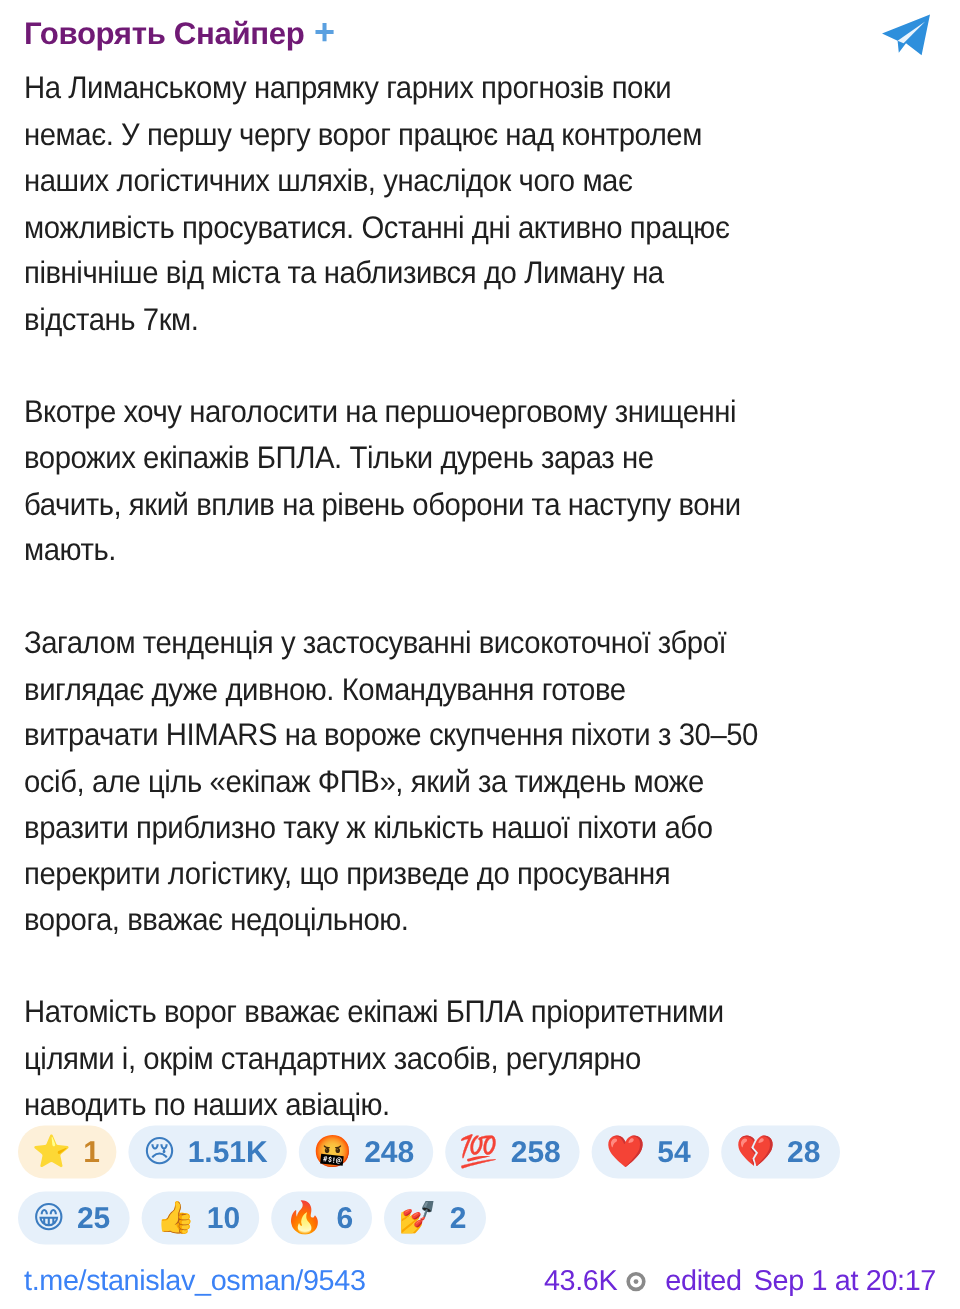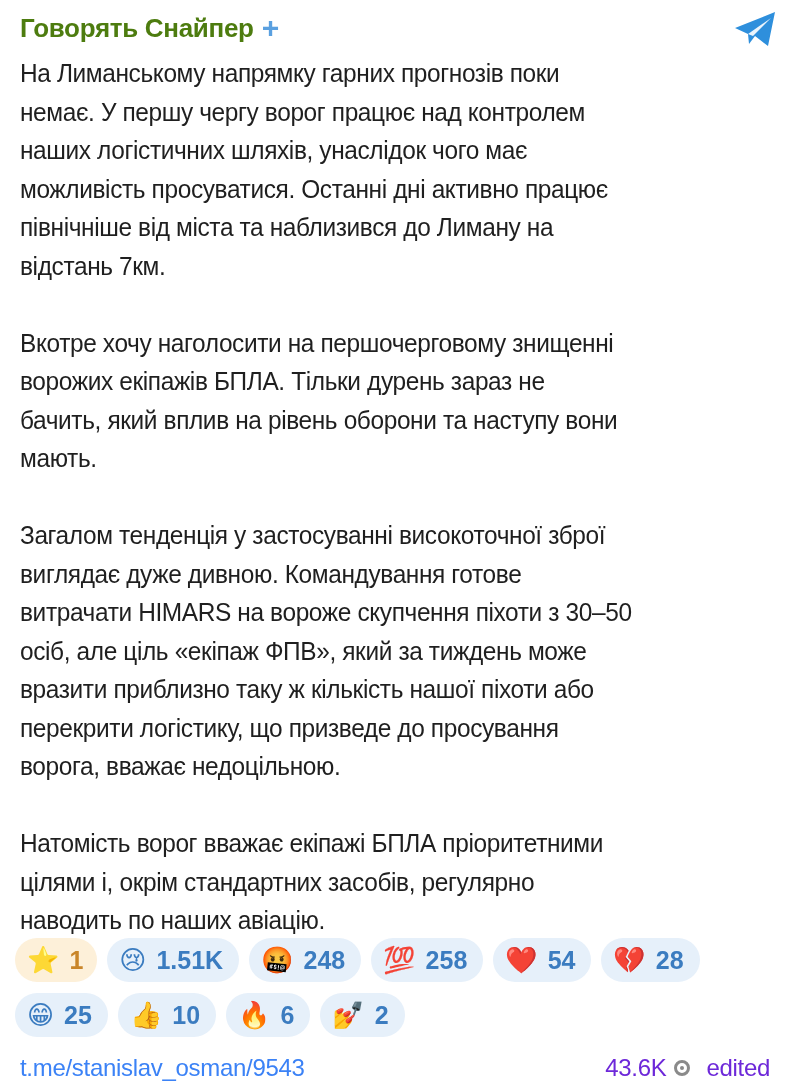--- a/index.html
+++ b/index.html
@@ -1,18 +1,18 @@
 <!DOCTYPE html>
 <html><head>
 <meta charset="utf-8">
 <style>
   html,body{margin:0;padding:0;background:#ffffff;}
   body{width:800px;height:1091px;position:relative;overflow:hidden;font-family:"Liberation Sans","DejaVu Sans",sans-serif;}
   .header{position:absolute;left:20px;top:8px;height:40px;display:flex;align-items:center;}
-  .channel-title{color:#4d7c0f;font-size:26px;font-weight:bold;letter-spacing:-0.3px;}
+  .channel-title{color:#701a75;font-size:26px;font-weight:bold;letter-spacing:-0.3px;}
   .plus{color:#5aa0e0;font-size:30px;font-weight:bold;margin-left:8px;line-height:1;}
   .tg-logo{position:absolute;left:733px;top:10px;width:46px;height:40px;}
   .body-text{position:absolute;left:20px;top:54px;width:770px;color:#1f1f1f;font-size:26px;line-height:38.5px;letter-spacing:-0.4px;transform:scaleX(0.94);transform-origin:left top;width:820px;}
   .para{margin:0 0 38.5px 0;white-space:pre-line;}
   .reactions{position:absolute;left:15px;top:938px;width:780px;}
   .row{display:flex;gap:10px;margin-bottom:11px;}
   .chip{height:44px;border-radius:22px;background:#e6f0fa;display:flex;align-items:center;padding:0 16px 0 12px;color:#3b7cc0;font-size:25px;font-weight:bold;}
   .chip.star{background:#fdf0d9;color:#c9862a;padding:0 14px 0 12px;}
   .emoji{font-size:26px;margin-right:10px;line-height:1;font-family:"DejaVu Sans",sans-serif;font-weight:normal;}
   .footer{position:absolute;left:20px;top:1051px;width:760px;height:34px;display:flex;align-items:center;font-size:24px;}
@@ -104,14 +104,15 @@
   </div>
 </div>
 
 <div class="footer">
   <span class="link">t.me/stanislav_osman/9543</span>
   <span class="meta">
     <span>43.6K</span>
     <span class="eye"></span>
     <span>edited</span>
     <span style="width:10px;display:inline-block"></span>
+    <span>Sep 1 at 20:17</span>
   </span>
 </div>
 
 </body></html>

